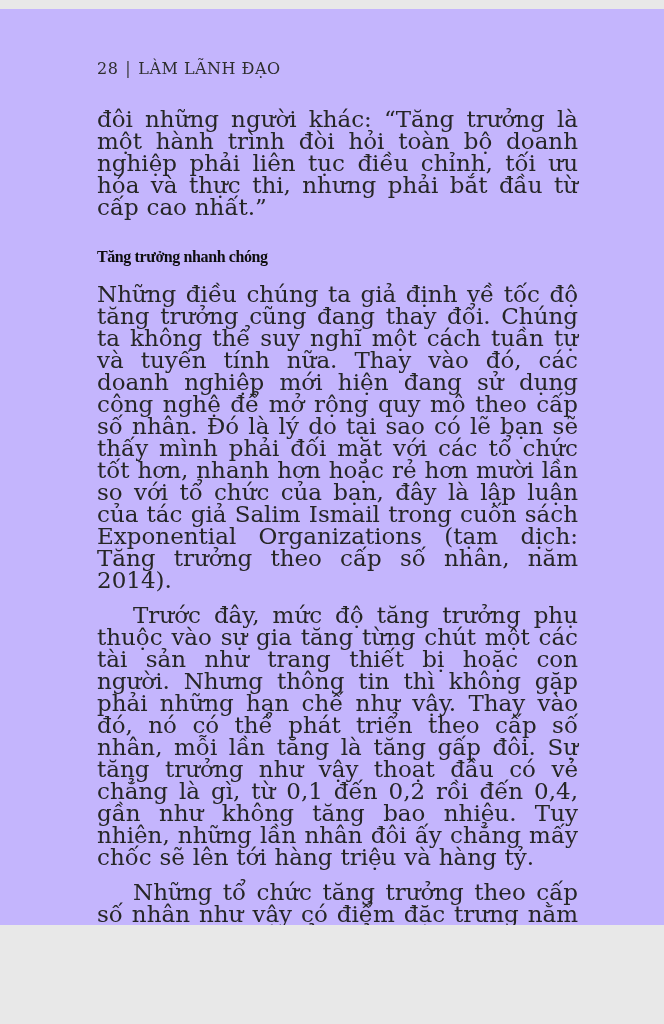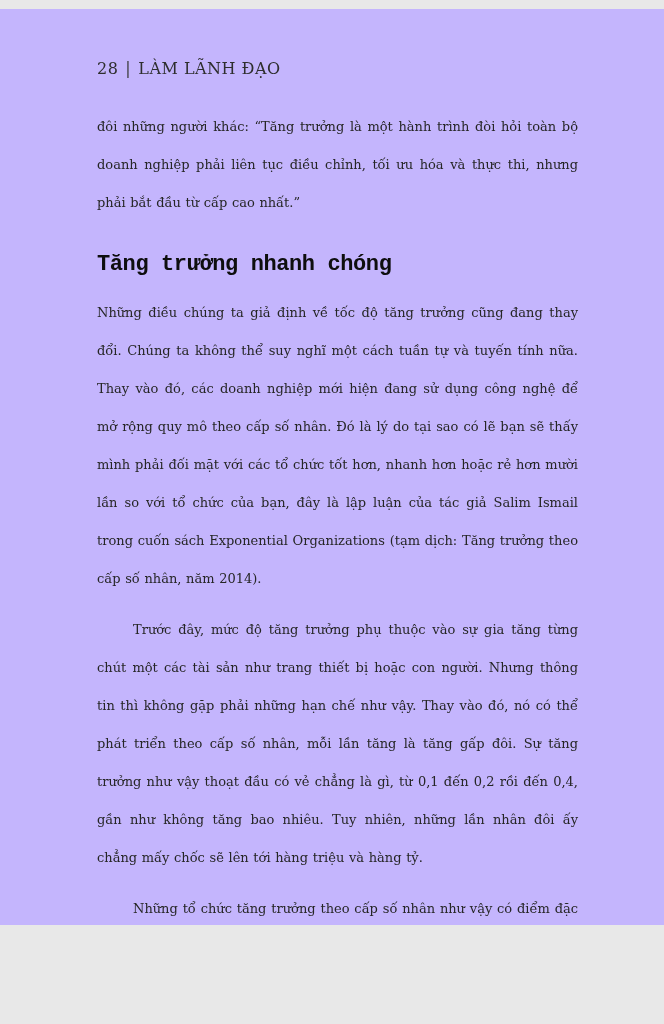--- a/index.html
+++ b/index.html
@@ -24,33 +24,33 @@
     letter-spacing: 0.5px;
     color: #2e2e2e;
     margin: 0 0 30px 0;
     white-space: nowrap;
   }
   .running-header .divider {
     margin: 0 7px;
     color: #3a3a3a;
   }
   .para {
-    font-size: 13px;
-    line-height: 38px;
+    font-size: 23px;
+    line-height: 22px;
     text-align: justify;
     margin: 0 0 13px 0;
     word-spacing: 0.5px;
   }
   .para.indent {
     text-indent: 36px;
   }
   .section-heading {
-    font-family: Liberation Mono, monospace;
+    font-family: Liberation Serif, serif;
     font-weight: 700;
-    font-size: 22px;
+    font-size: 16px;
     letter-spacing: -0.4px;
     color: #0e0e0e;
     margin: 30px 0 17px 0;
   }
   .emphasis {
   }
 </style>
 </head>
 <body>
 

